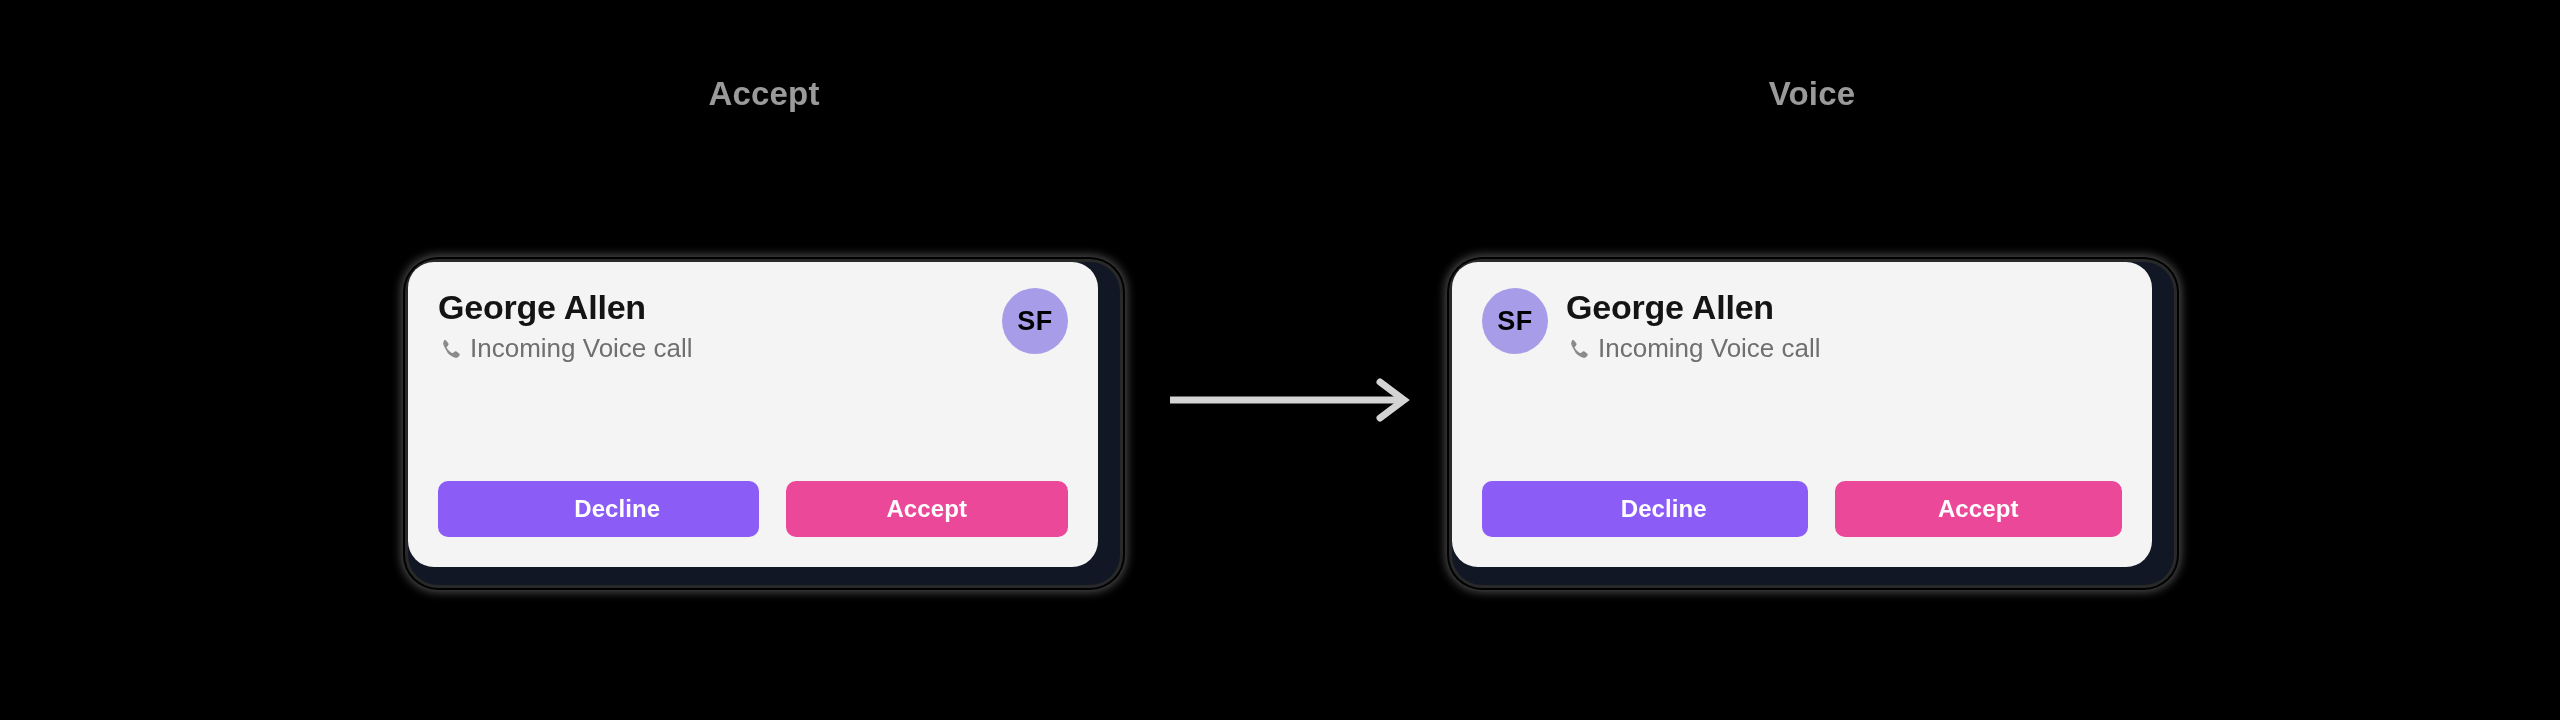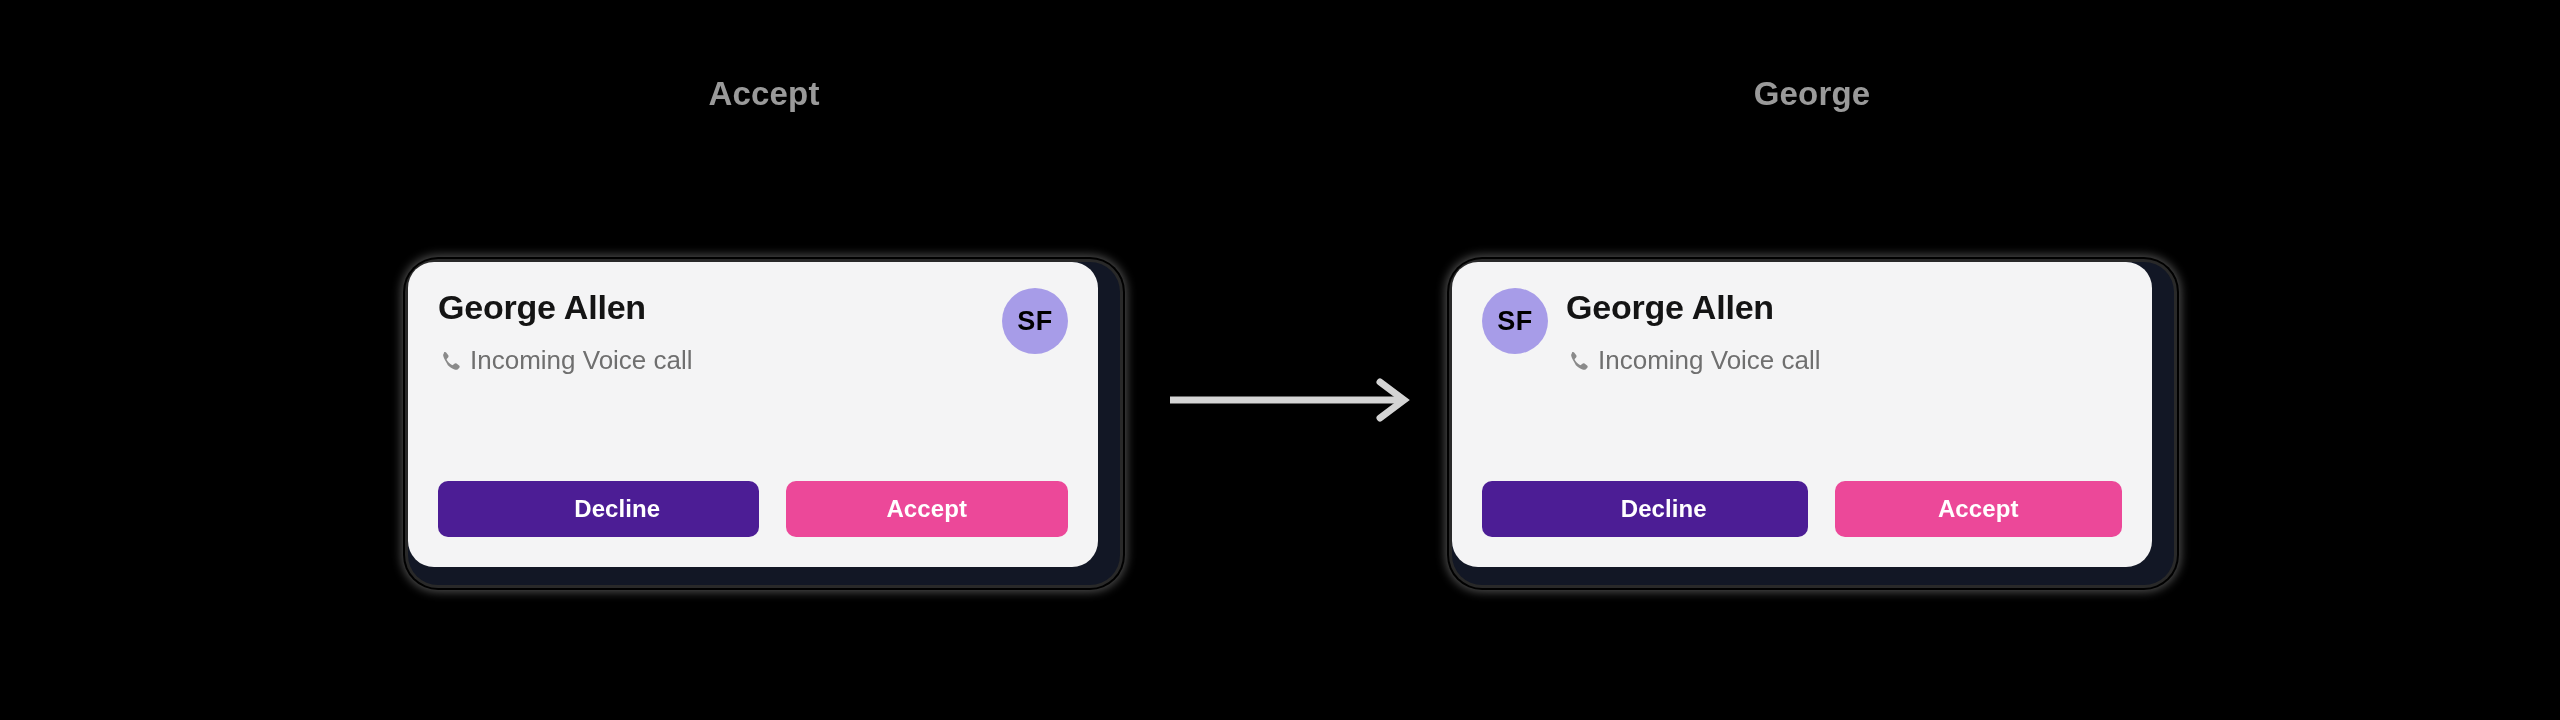--- a/index.html
+++ b/index.html
@@ -103,21 +103,21 @@
   .caller-name {
     font-size: 34px;
     font-weight: bold;
     color: #141414;
     line-height: 1.12;
     white-space: nowrap;
     letter-spacing: -0.2px;
   }
 
   .call-status {
-    margin-top: 20px;
+    margin-top: 8px;
     display: flex;
     align-items: center;
     gap: 9px;
     font-size: 26px;
     color: #6f6f6f;
     line-height: 1.15;
     white-space: nowrap;
   }
 
   .phone-icon {
@@ -159,38 +159,38 @@
     font-family: "Liberation Sans", sans-serif;
     font-size: 24px;
     font-weight: bold;
     letter-spacing: 0.1px;
     cursor: pointer;
     display: flex;
     align-items: center;
     justify-content: center;
     padding: 0;
   }
-  .btn-decline { background: #4c1d95; padding-left: 38px; }
+  .btn-decline { background: #8b5cf6; padding-left: 38px; }
   .btn-accept  { background: #ec4899; }
 
   
   #transition-arrow {
     position: absolute;
     left: 1168px;
     top: 378px;
     width: 245px;
     height: 44px;
   }
 </style>
 </head>
 <body>
 
 <div class="heading" id="heading-default">Accept</div>
 
-<div class="heading" id="heading-custom">George</div>
+<div class="heading" id="heading-custom">Voice</div>
 
 <div class="device" id="device-default">
   <div class="card" id="card-default">
 
     <div class="card-header avatar-right">
 
       <div class="identity">
         <div class="caller-name">George Allen</div>
         <div class="call-status">
           <svg class="phone-icon" viewBox="0 0 24 24" aria-hidden="true">

